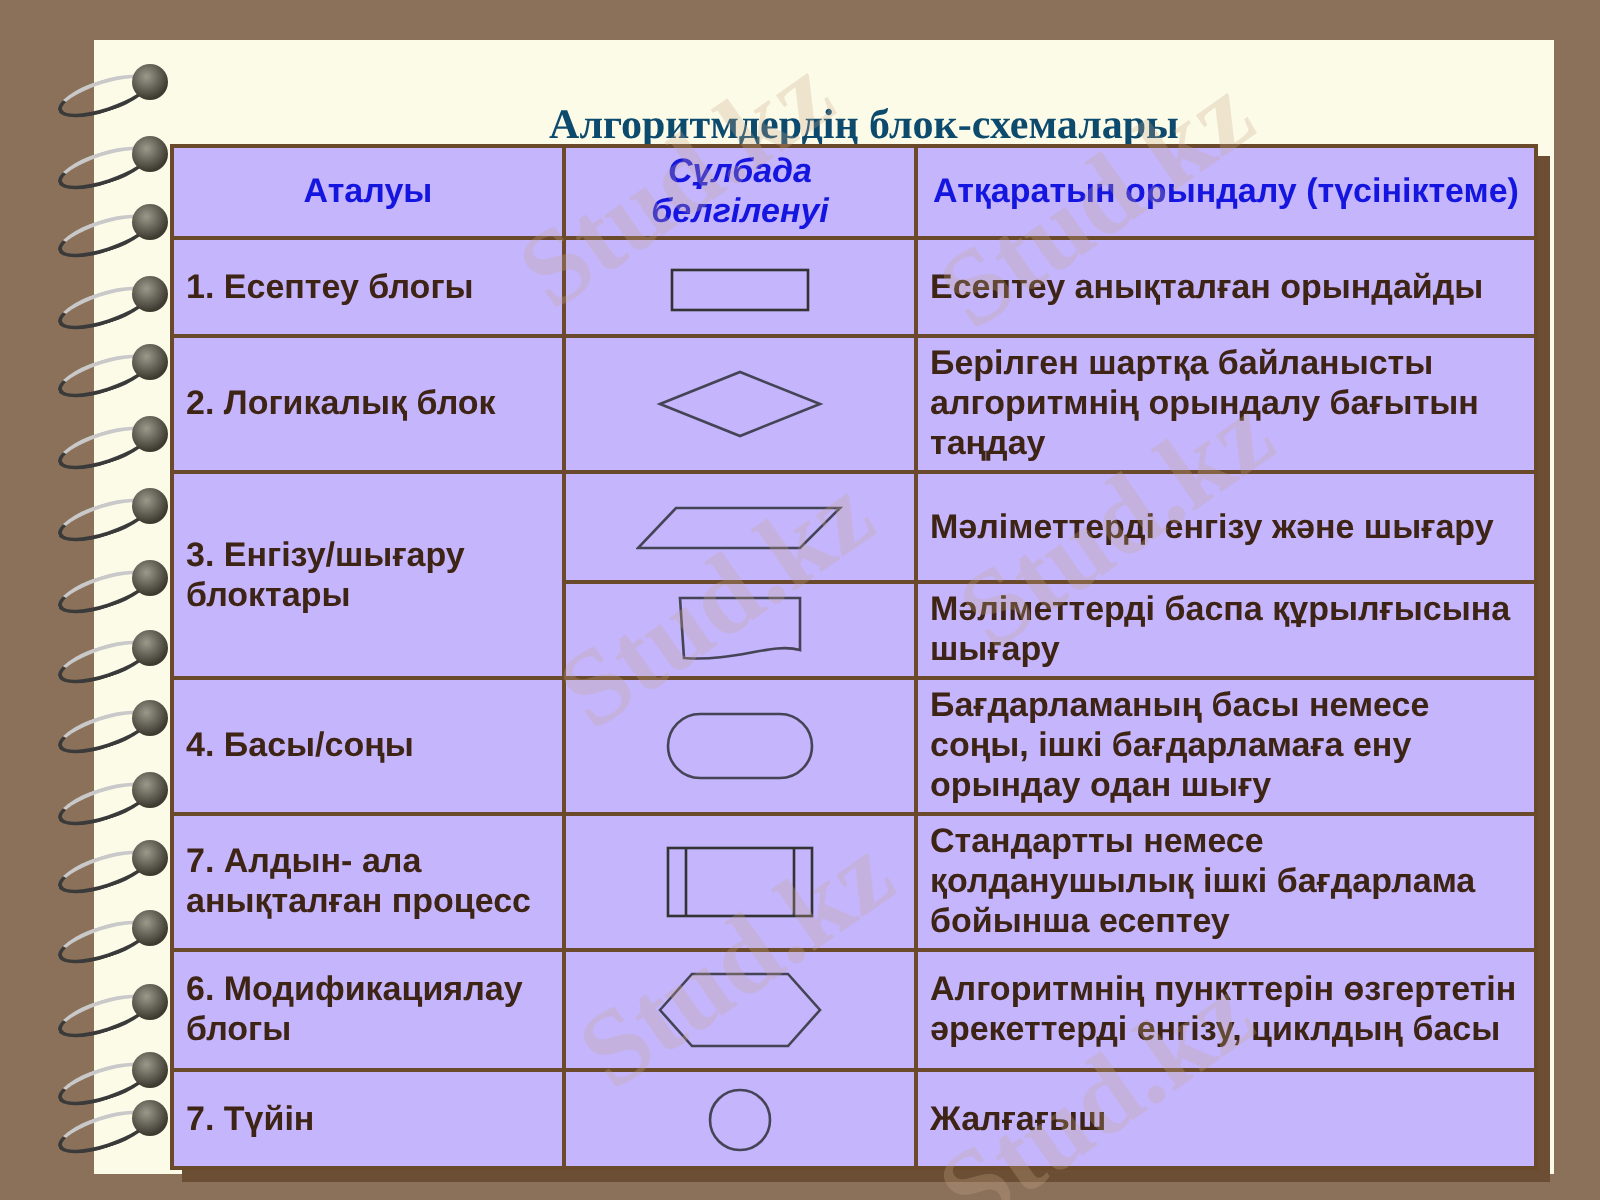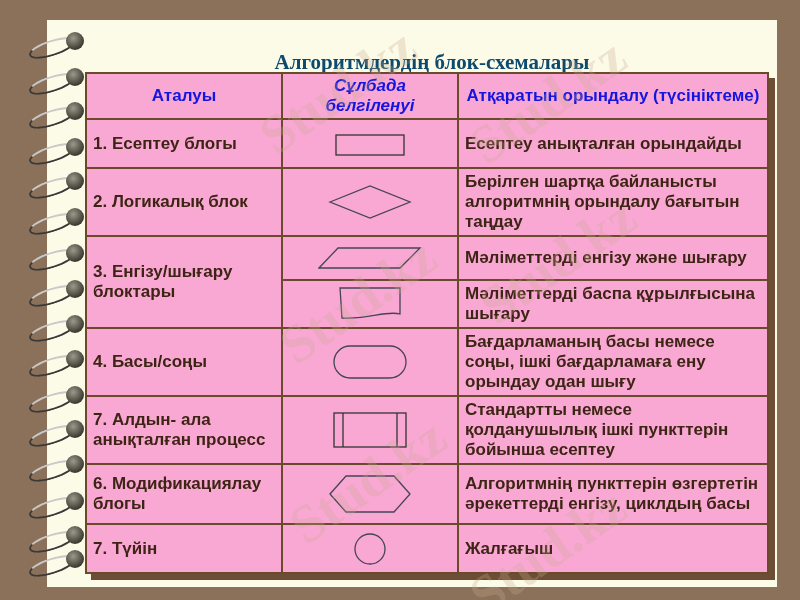--- a/index.html
+++ b/index.html
@@ -17,21 +17,21 @@
     font-family:"Liberation Serif", serif; font-weight:bold; font-size:21px;
     color:#0c4a6e; padding-left:40px; box-sizing:border-box;
   }
   .watermark {
     position:absolute; font-family:"Liberation Serif", serif; font-weight:bold;
     font-size:54px; color:rgba(200,170,140,0.28); transform:rotate(-35deg);
     pointer-events:none; white-space:nowrap; z-index:5;
   }
   table.grid {
     position:absolute; left:85px; top:72px; width:680px;
-    border-collapse:collapse; background:#f9a8d4;
+    border-collapse:collapse; background:#c4b5fd;
     box-shadow:6px 6px 0 #6b4e34;
     table-layout:fixed;
   }
   table.grid td, table.grid th {
     border:2px solid #6b4a2c; padding:0 6px; vertical-align:middle;
     font-size:17px; font-weight:bold; color:#3e2414; line-height:20px;
   }
   table.grid th { color:#1515e0; font-size:17px; text-align:center; height:44px; }
   .c1 { width:182px; }
   .c2 { width:162px; text-align:center;font-style:italic; }
@@ -140,21 +140,21 @@
   </tr>
   <tr style="height:68px">
     <td>2. Логикалық блок</td>
     <td class="c2">
       <svg class="sym" width="84" height="38">
             <polygon points="2,19 42,3 82,19 42,35" fill="none" stroke="#445" stroke-width="1.3"></polygon>
           </svg>
     </td>
     <td>Берілген шартқа байланысты алгоритмнің орындалу бағытын таңдау</td>
   </tr>
-  <tr style="height:44px">
+  <tr style="height:55px">
     <td rowspan="2">3. Енгізу/шығару блоктары</td>
     <td class="c2">
       <svg class="sym" width="104" height="24">
             <polygon points="20,2 102,2 82,22 1,22" fill="none" stroke="#445" stroke-width="1.3"></polygon>
           </svg>
     </td>
     <td>Мәліметтерді енгізу және шығару</td>
   </tr>
   <tr style="height:48px">
     <td class="c2">
@@ -175,21 +175,21 @@
   </tr>
   <tr style="height:68px">
     <td>7. Алдын- ала анықталған процесс</td>
     <td class="c2">
       <svg class="sym" width="76" height="38">
             <rect x="2" y="2" width="72" height="34" fill="none" stroke="#333" stroke-width="1.3"></rect>
             <line x1="11" y1="2" x2="11" y2="36" stroke="#333" stroke-width="1.3"></line>
             <line x1="65" y1="2" x2="65" y2="36" stroke="#333" stroke-width="1.3"></line>
           </svg>
     </td>
-    <td>Стандартты немесе қолданушылық ішкі пункттерін бойынша есептеу</td>
+    <td>Стандартты немесе қолданушылық ішкі бағдарлама бойынша есептеу</td>
   </tr>
   <tr style="height:60px">
     <td>6. Модификациялау блогы</td>
     <td class="c2">
       <svg class="sym" width="84" height="40">
             <polygon points="2,20 18,2 66,2 82,20 66,38 18,38" fill="none" stroke="#445" stroke-width="1.3"></polygon>
           </svg>
     </td>
     <td>Алгоритмнің пункттерін өзгертетін әрекеттерді енгізу, циклдың басы</td>
   </tr>

